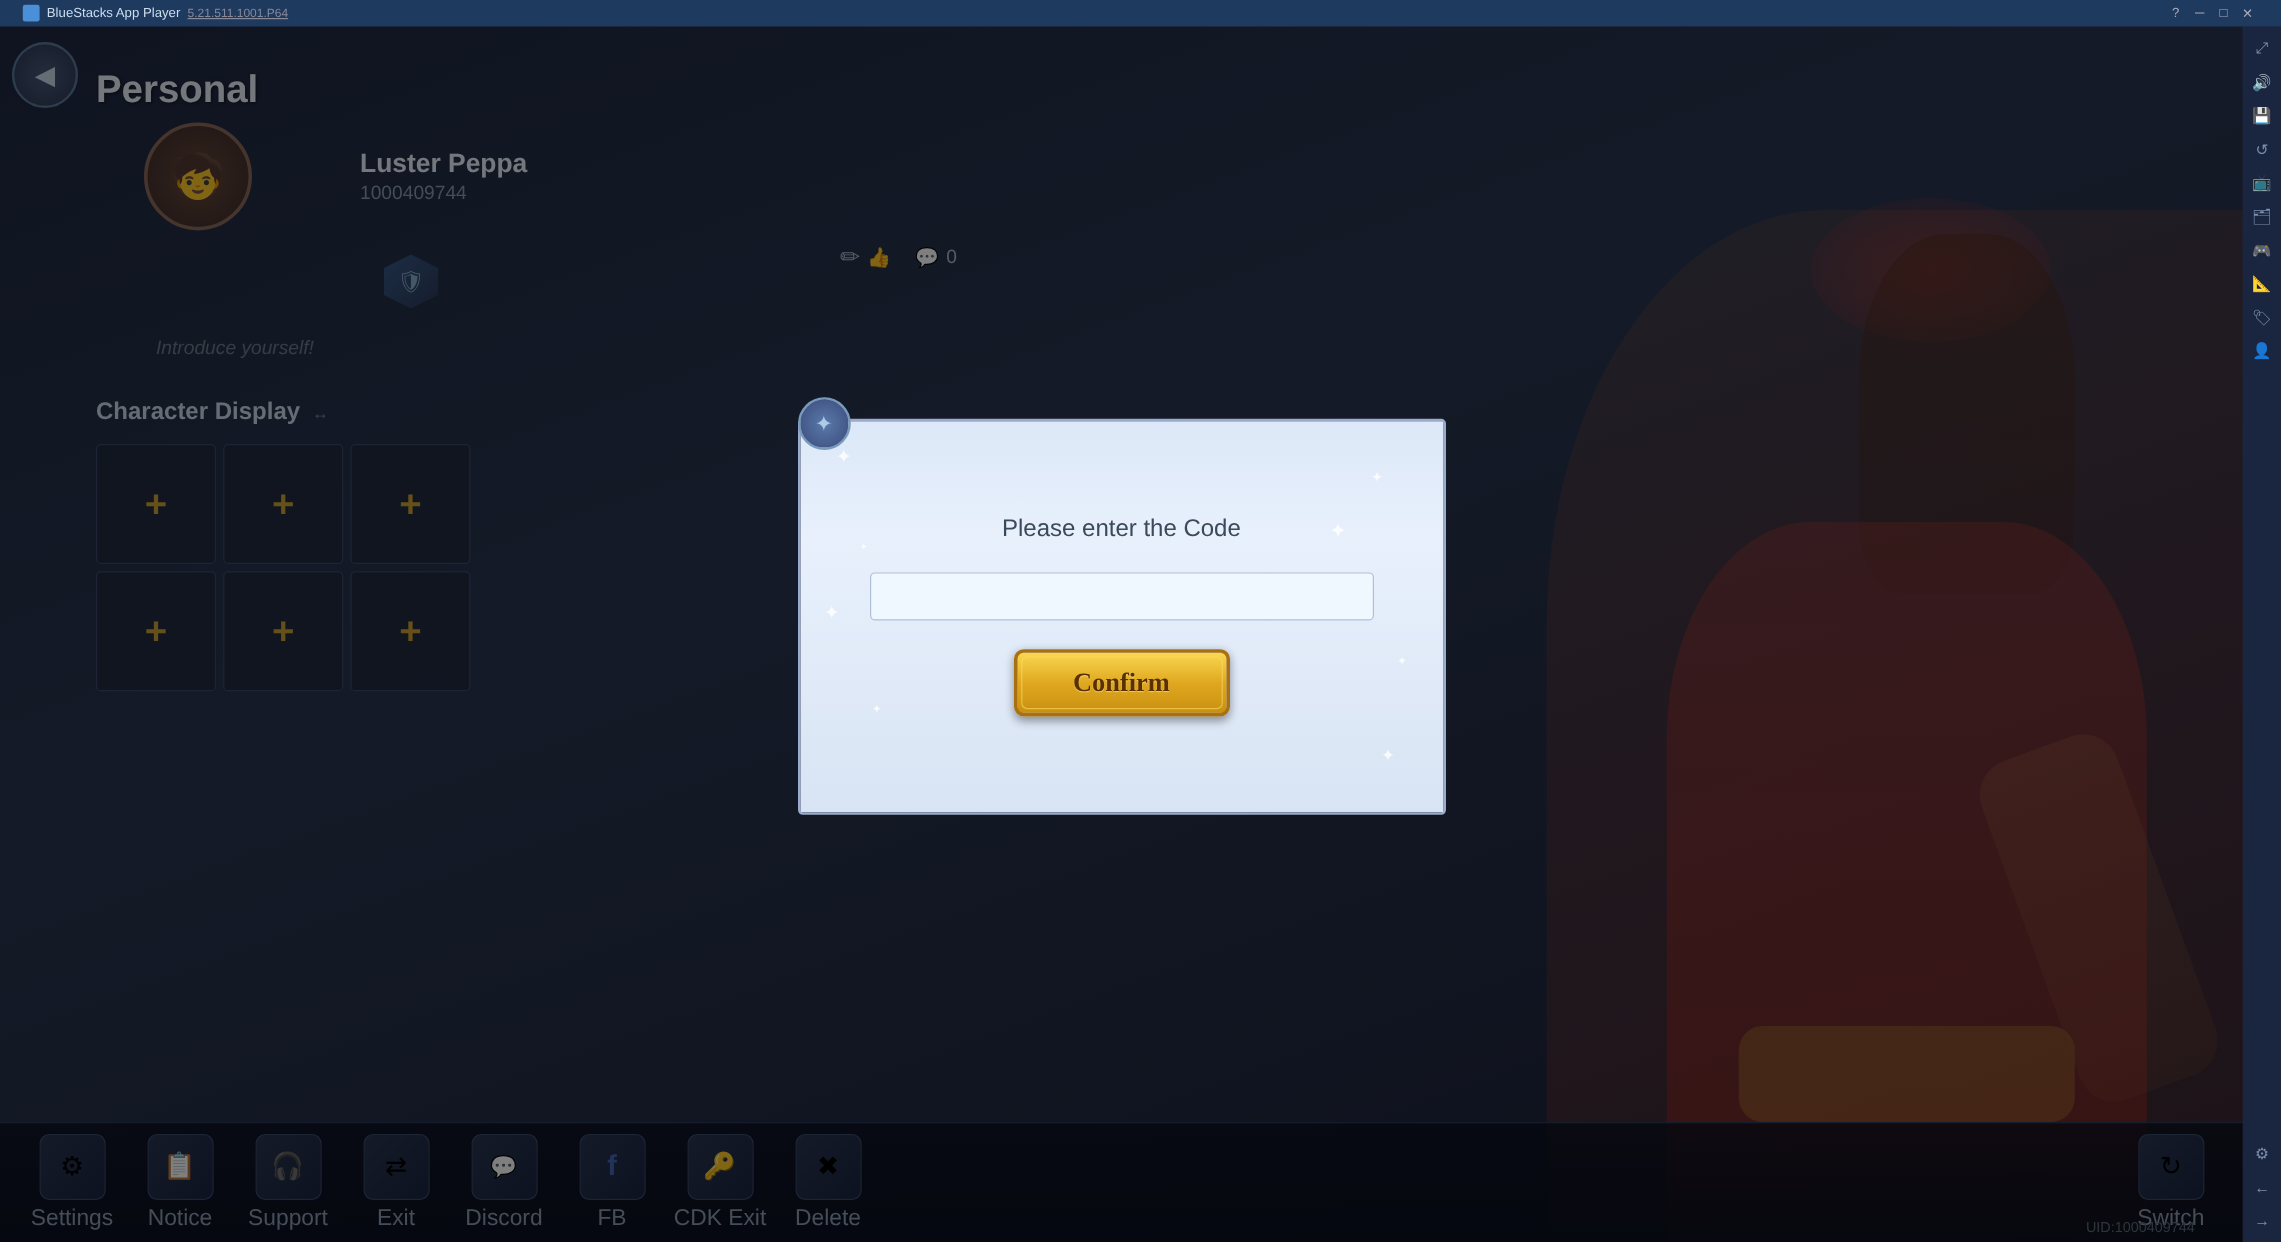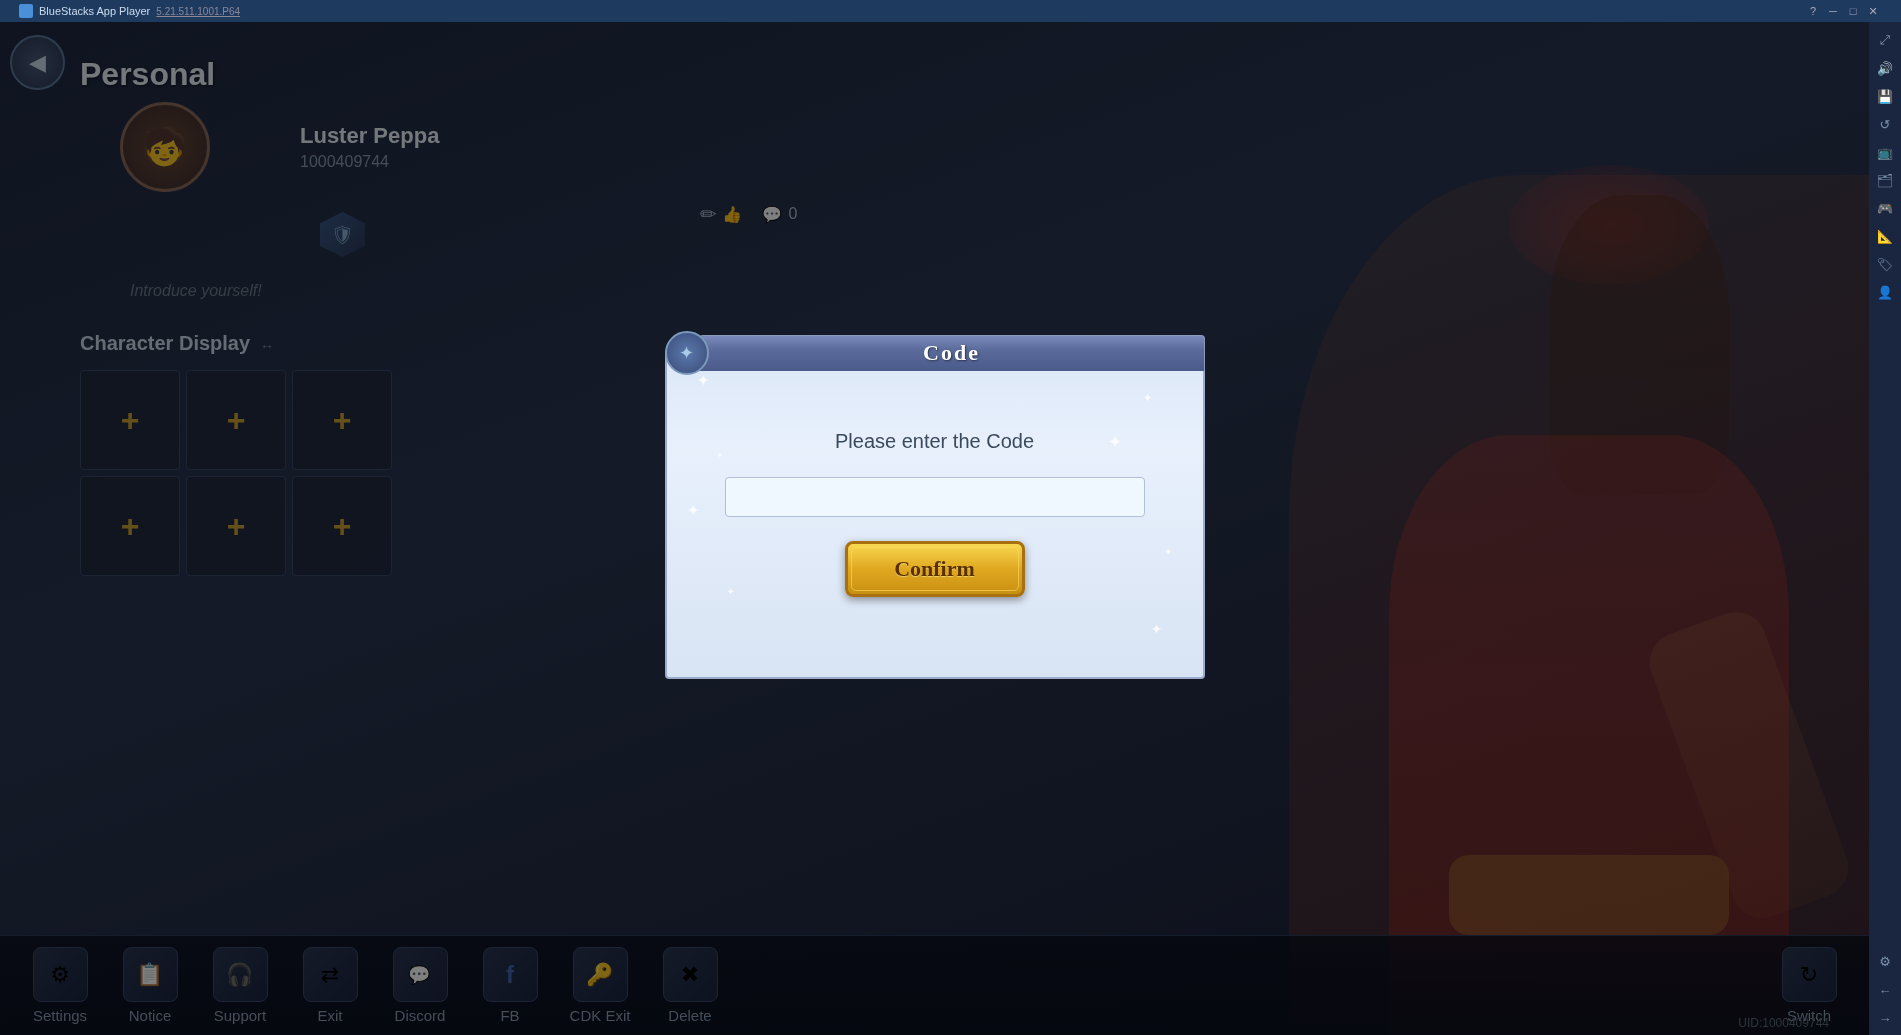--- a/index.html
+++ b/index.html
@@ -241,21 +241,21 @@
     .toolbar-icon-container {
       width: 55px; height: 55px;
       background: linear-gradient(135deg, #2a3550, #1a2540);
       border: 1px solid #3a4a6a;
       border-radius: 8px;
       display: flex; align-items: center; justify-content: center;
       font-size: 22px;
     }
     .toolbar-label {
       color: #8a9ab0;
-      font-size: 15px;
+      font-size: 19px;
     }
 
     
     .uid-text {
       position: absolute;
       bottom: 5px; right: 40px;
       color: #5a6a7a;
       font-size: 12px;
     }
 
@@ -516,23 +516,20 @@
   </div>
 
   <div class="uid-text">UID:1000409744</div>
 
   <div class="modal-overlay">
     <div class="modal-container">
 
       <div class="modal-title-bar">
         <div class="modal-title-icon">
           <span>✦</span>
-        </div>
-        <div class="modal-title-band">
-          <span class="modal-title-text">Code</span>
         </div>
       </div>
 
       <div class="modal-body">
 
         <span class="sparkle" style="top:20px;left:30px;">✦</span>
         <span class="sparkle" style="top:40px;right:50px;font-size:12px;">✦</span>
         <span class="sparkle" style="bottom:80px;left:60px;font-size:10px;">✦</span>
         <span class="sparkle" style="bottom:40px;right:40px;font-size:14px;">✦</span>
         <span class="sparkle" style="top:100px;left:50px;font-size:8px;">✦</span>

